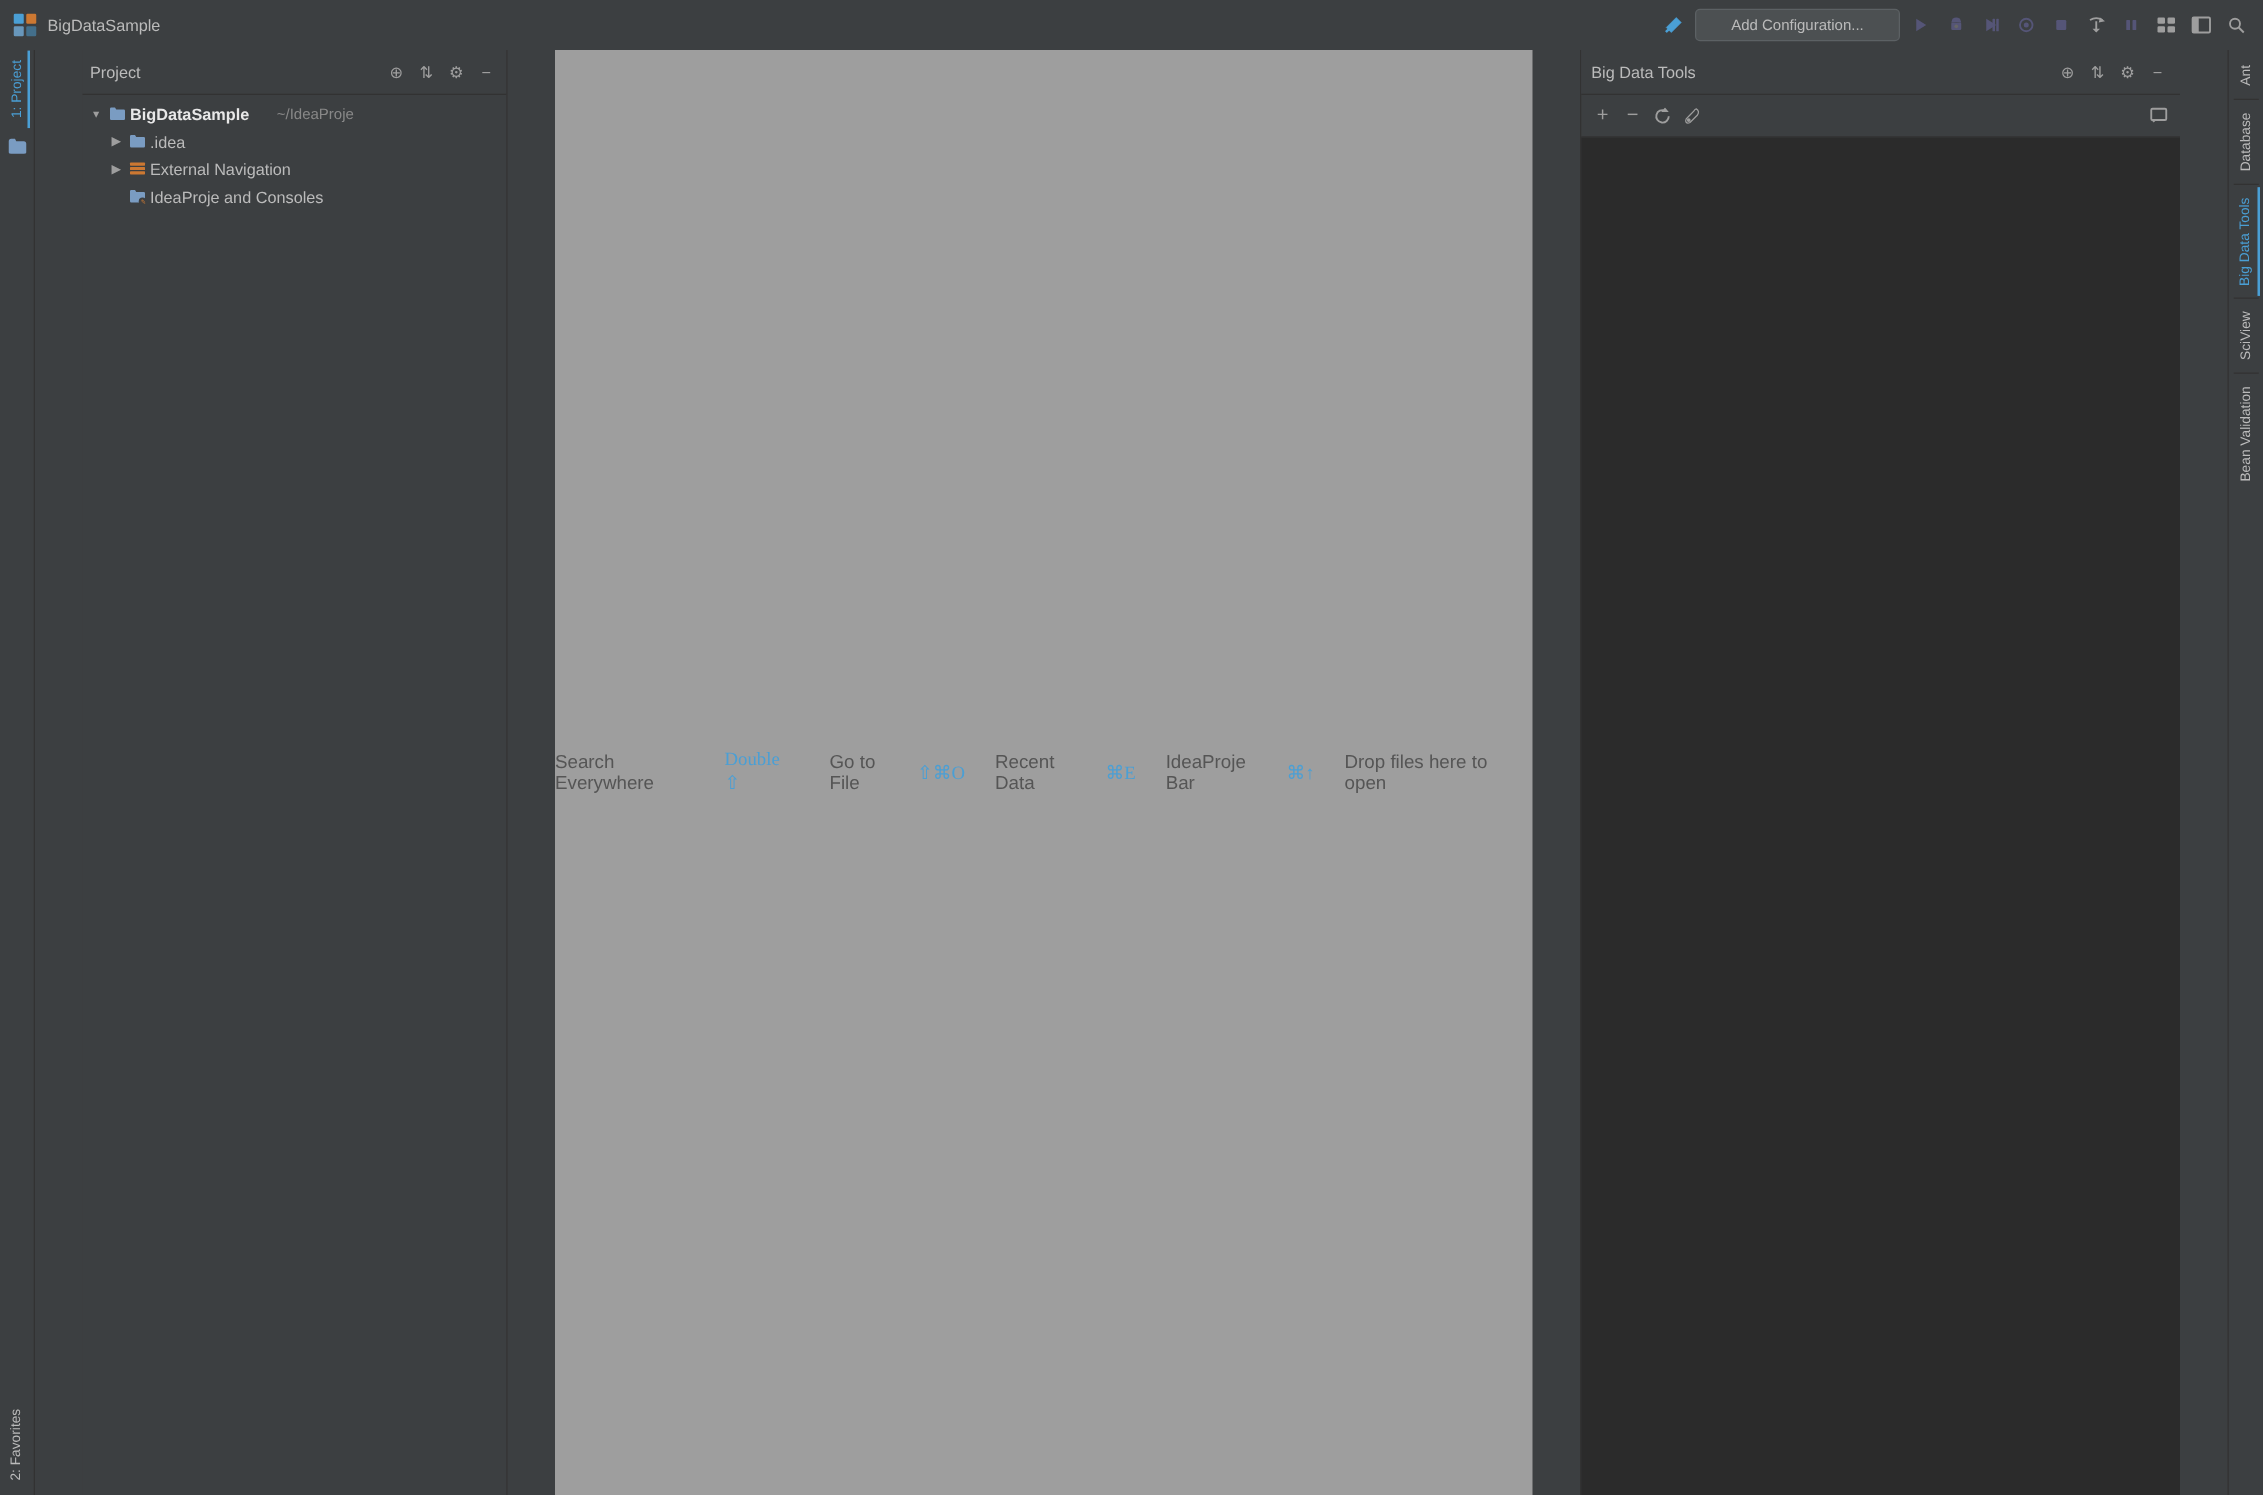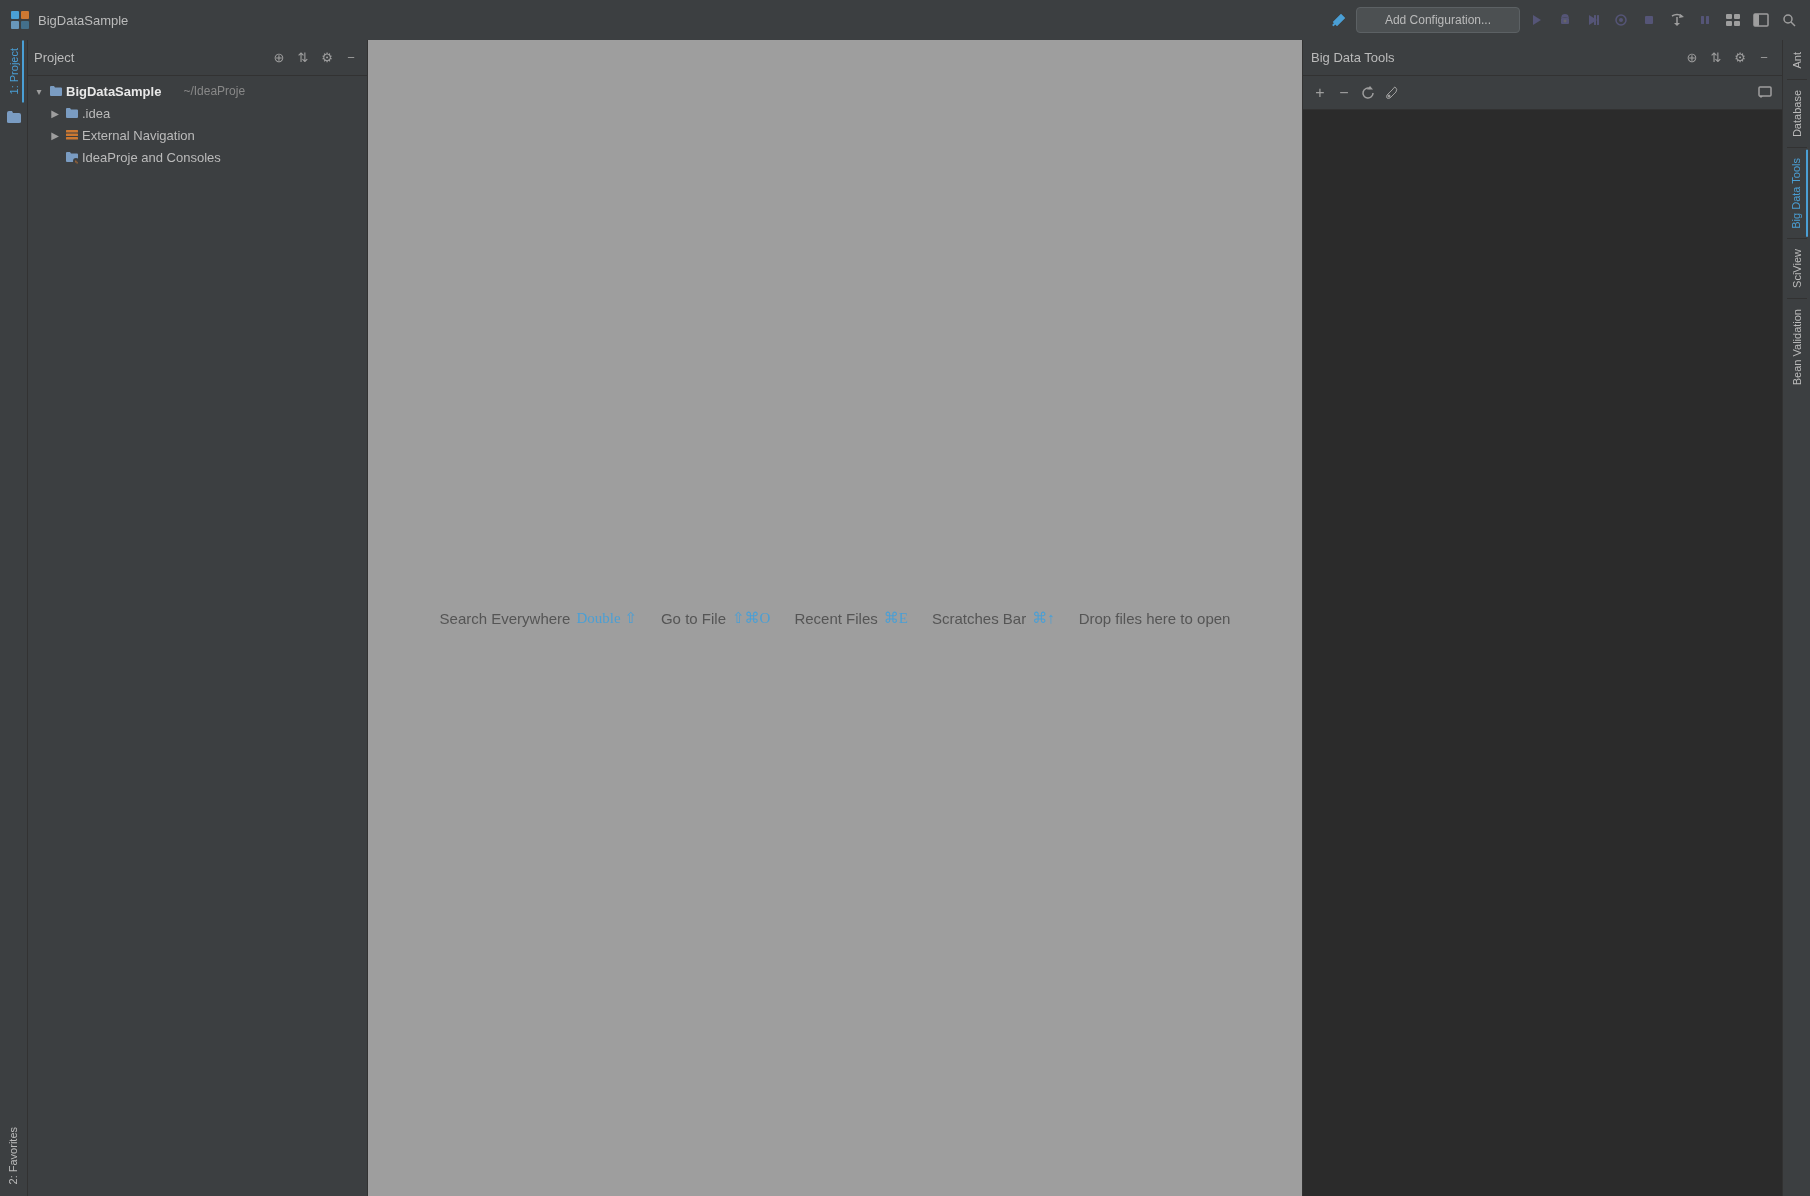--- a/index.html
+++ b/index.html
@@ -63,20 +63,21 @@
       cursor: pointer;
       border-radius: 3px;
     }
     .toolbar-icon.disabled { color: #666; cursor: default; }
 
     
     .main-layout {
       flex: 1;
       display: flex;
       overflow: hidden;
+      gap: 38px;
     }
 
     
     .left-strip {
       width: 28px;
       background: #3c3f41;
       display: flex;
       flex-direction: column;
       align-items: center;
       border-right: 1px solid #323232;
@@ -447,25 +448,25 @@
   <div class="editor-area">
     <div class="editor-hint">
       <span>Search Everywhere</span>
       <span class="editor-hint-key">Double ⇧</span>
     </div>
     <div class="editor-hint">
       <span>Go to File</span>
       <span class="editor-hint-key">⇧⌘O</span>
     </div>
     <div class="editor-hint">
-      <span>Recent Files</span>
+      <span>Recent Data</span>
       <span class="editor-hint-key">⌘E</span>
     </div>
     <div class="editor-hint">
-      <span>Scratches Bar</span>
+      <span>IdeaProje Bar</span>
       <span class="editor-hint-key">⌘↑</span>
     </div>
     <div class="editor-hint">
       <span>Drop files here to open</span>
     </div>
   </div>
 
   <div class="right-panel">
     <div class="right-panel-header">
       <span class="right-panel-title">Big Data Tools</span>

